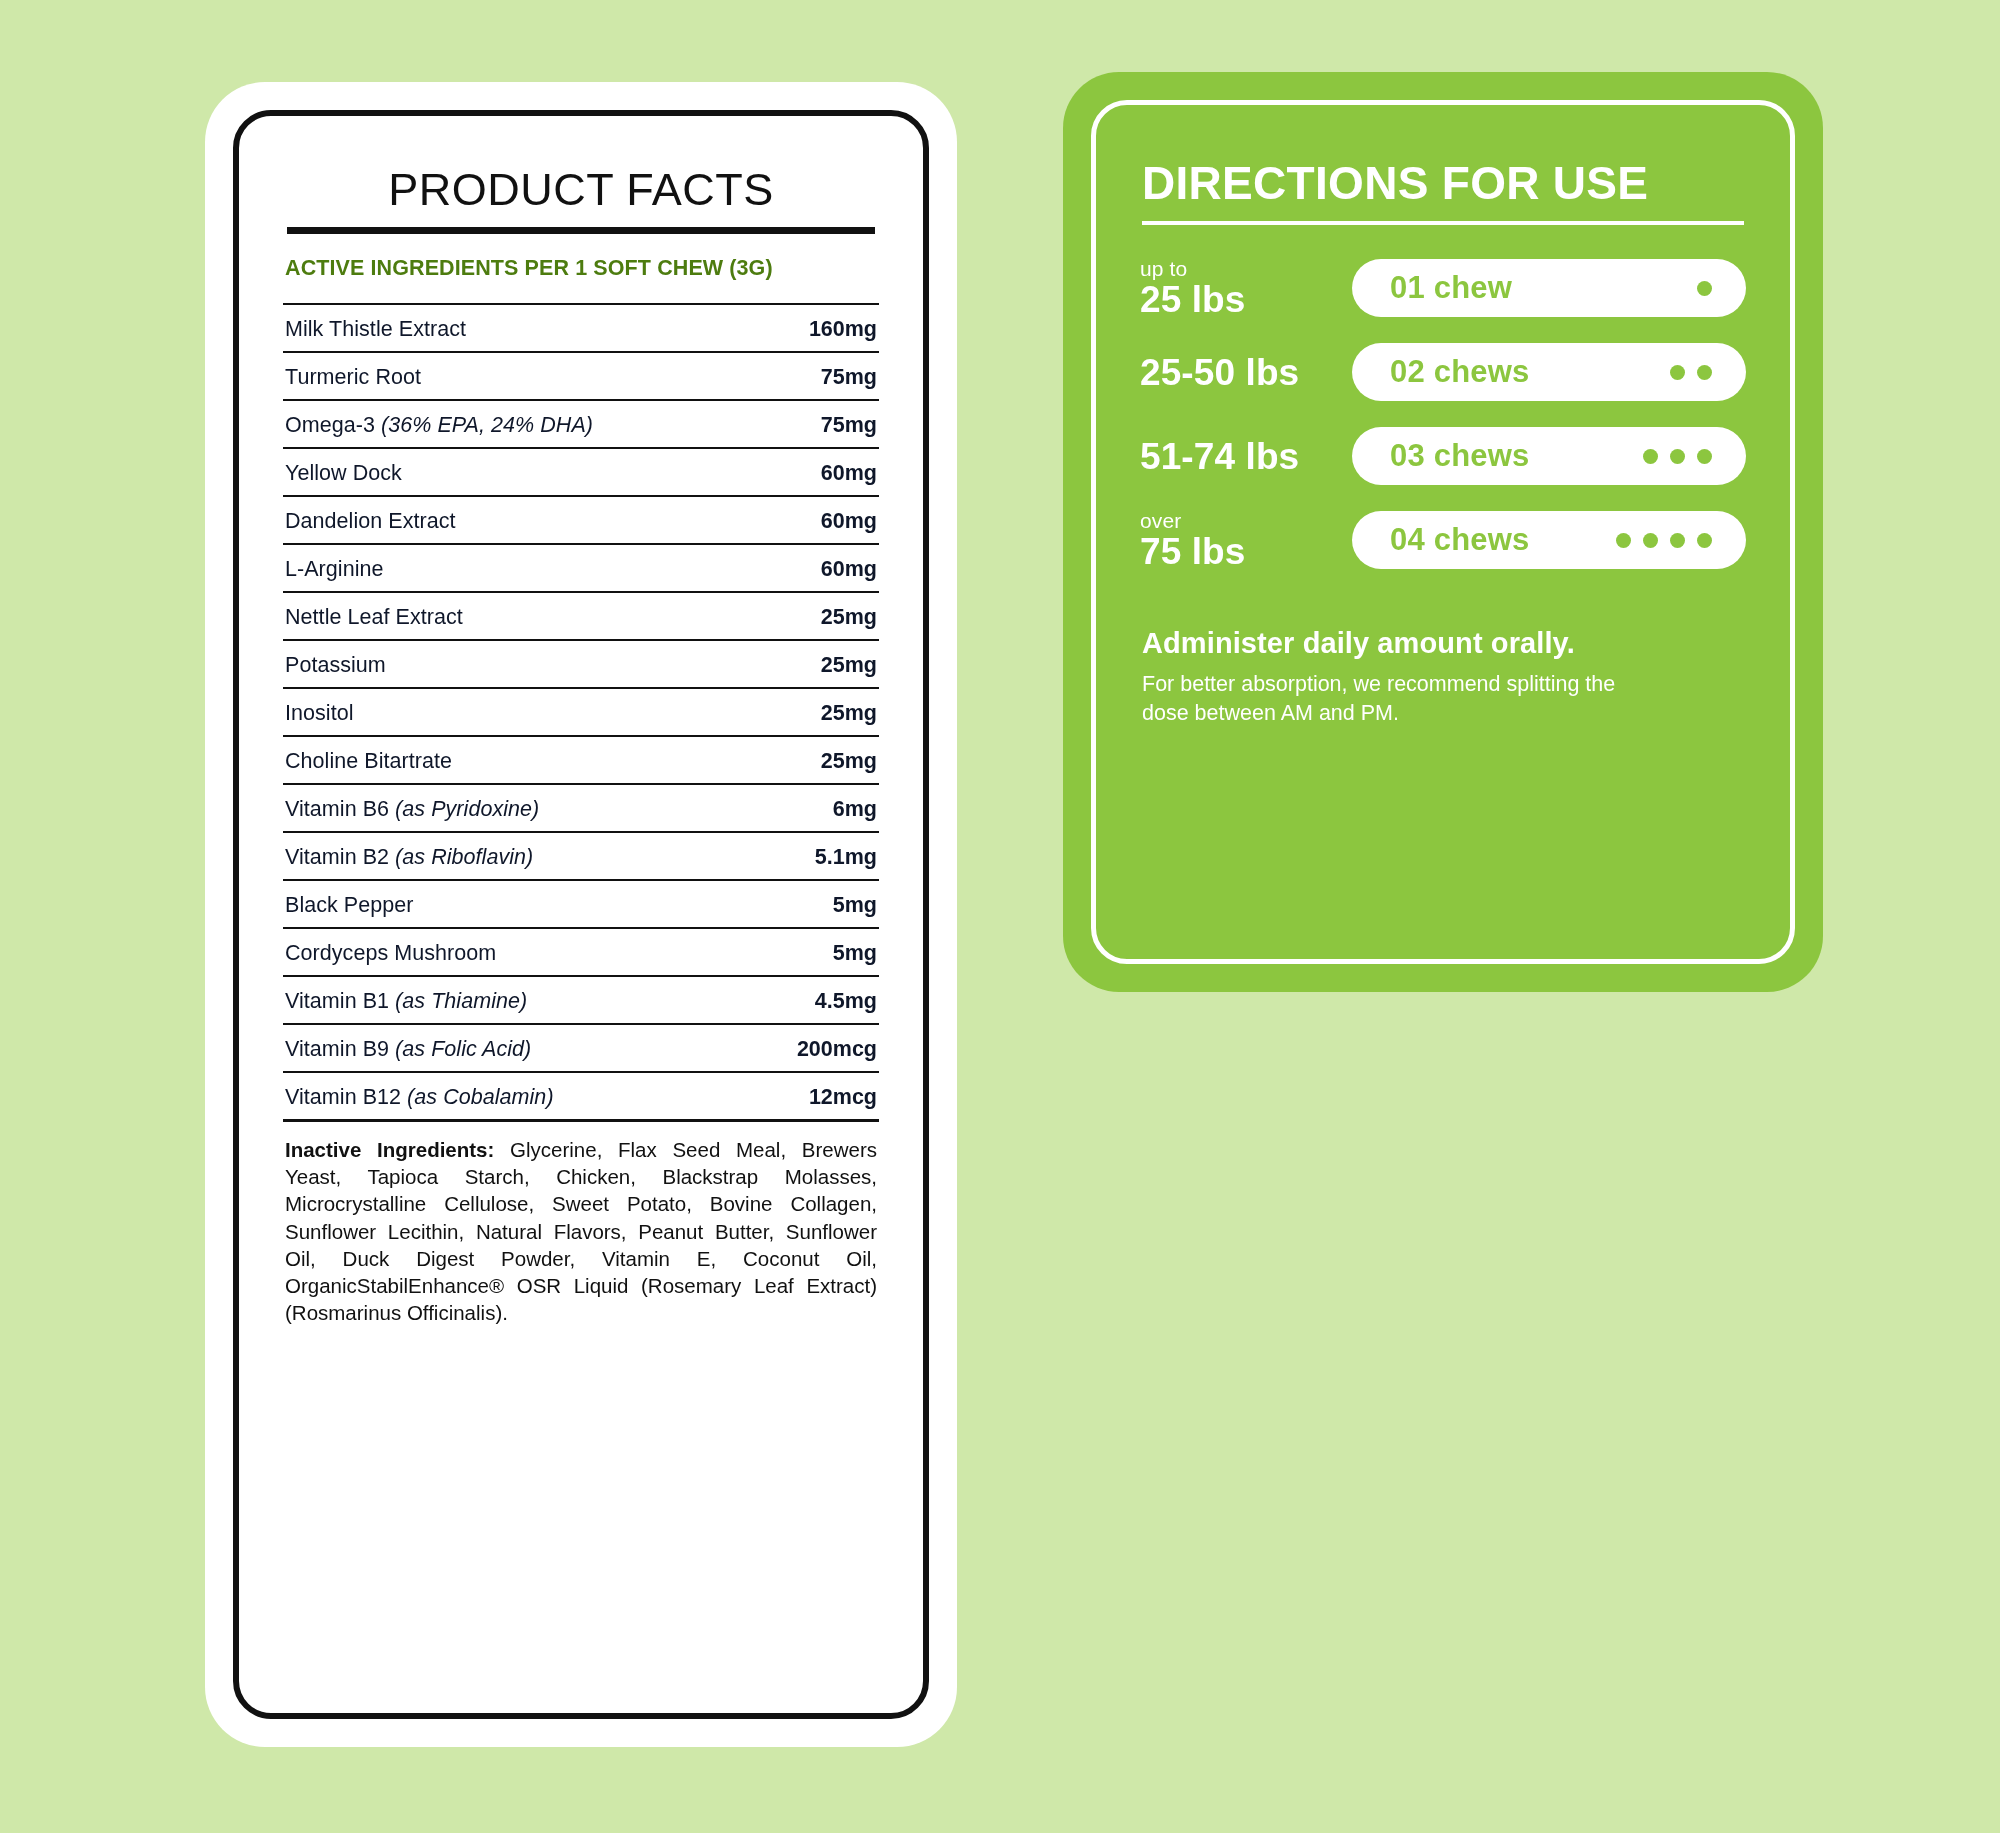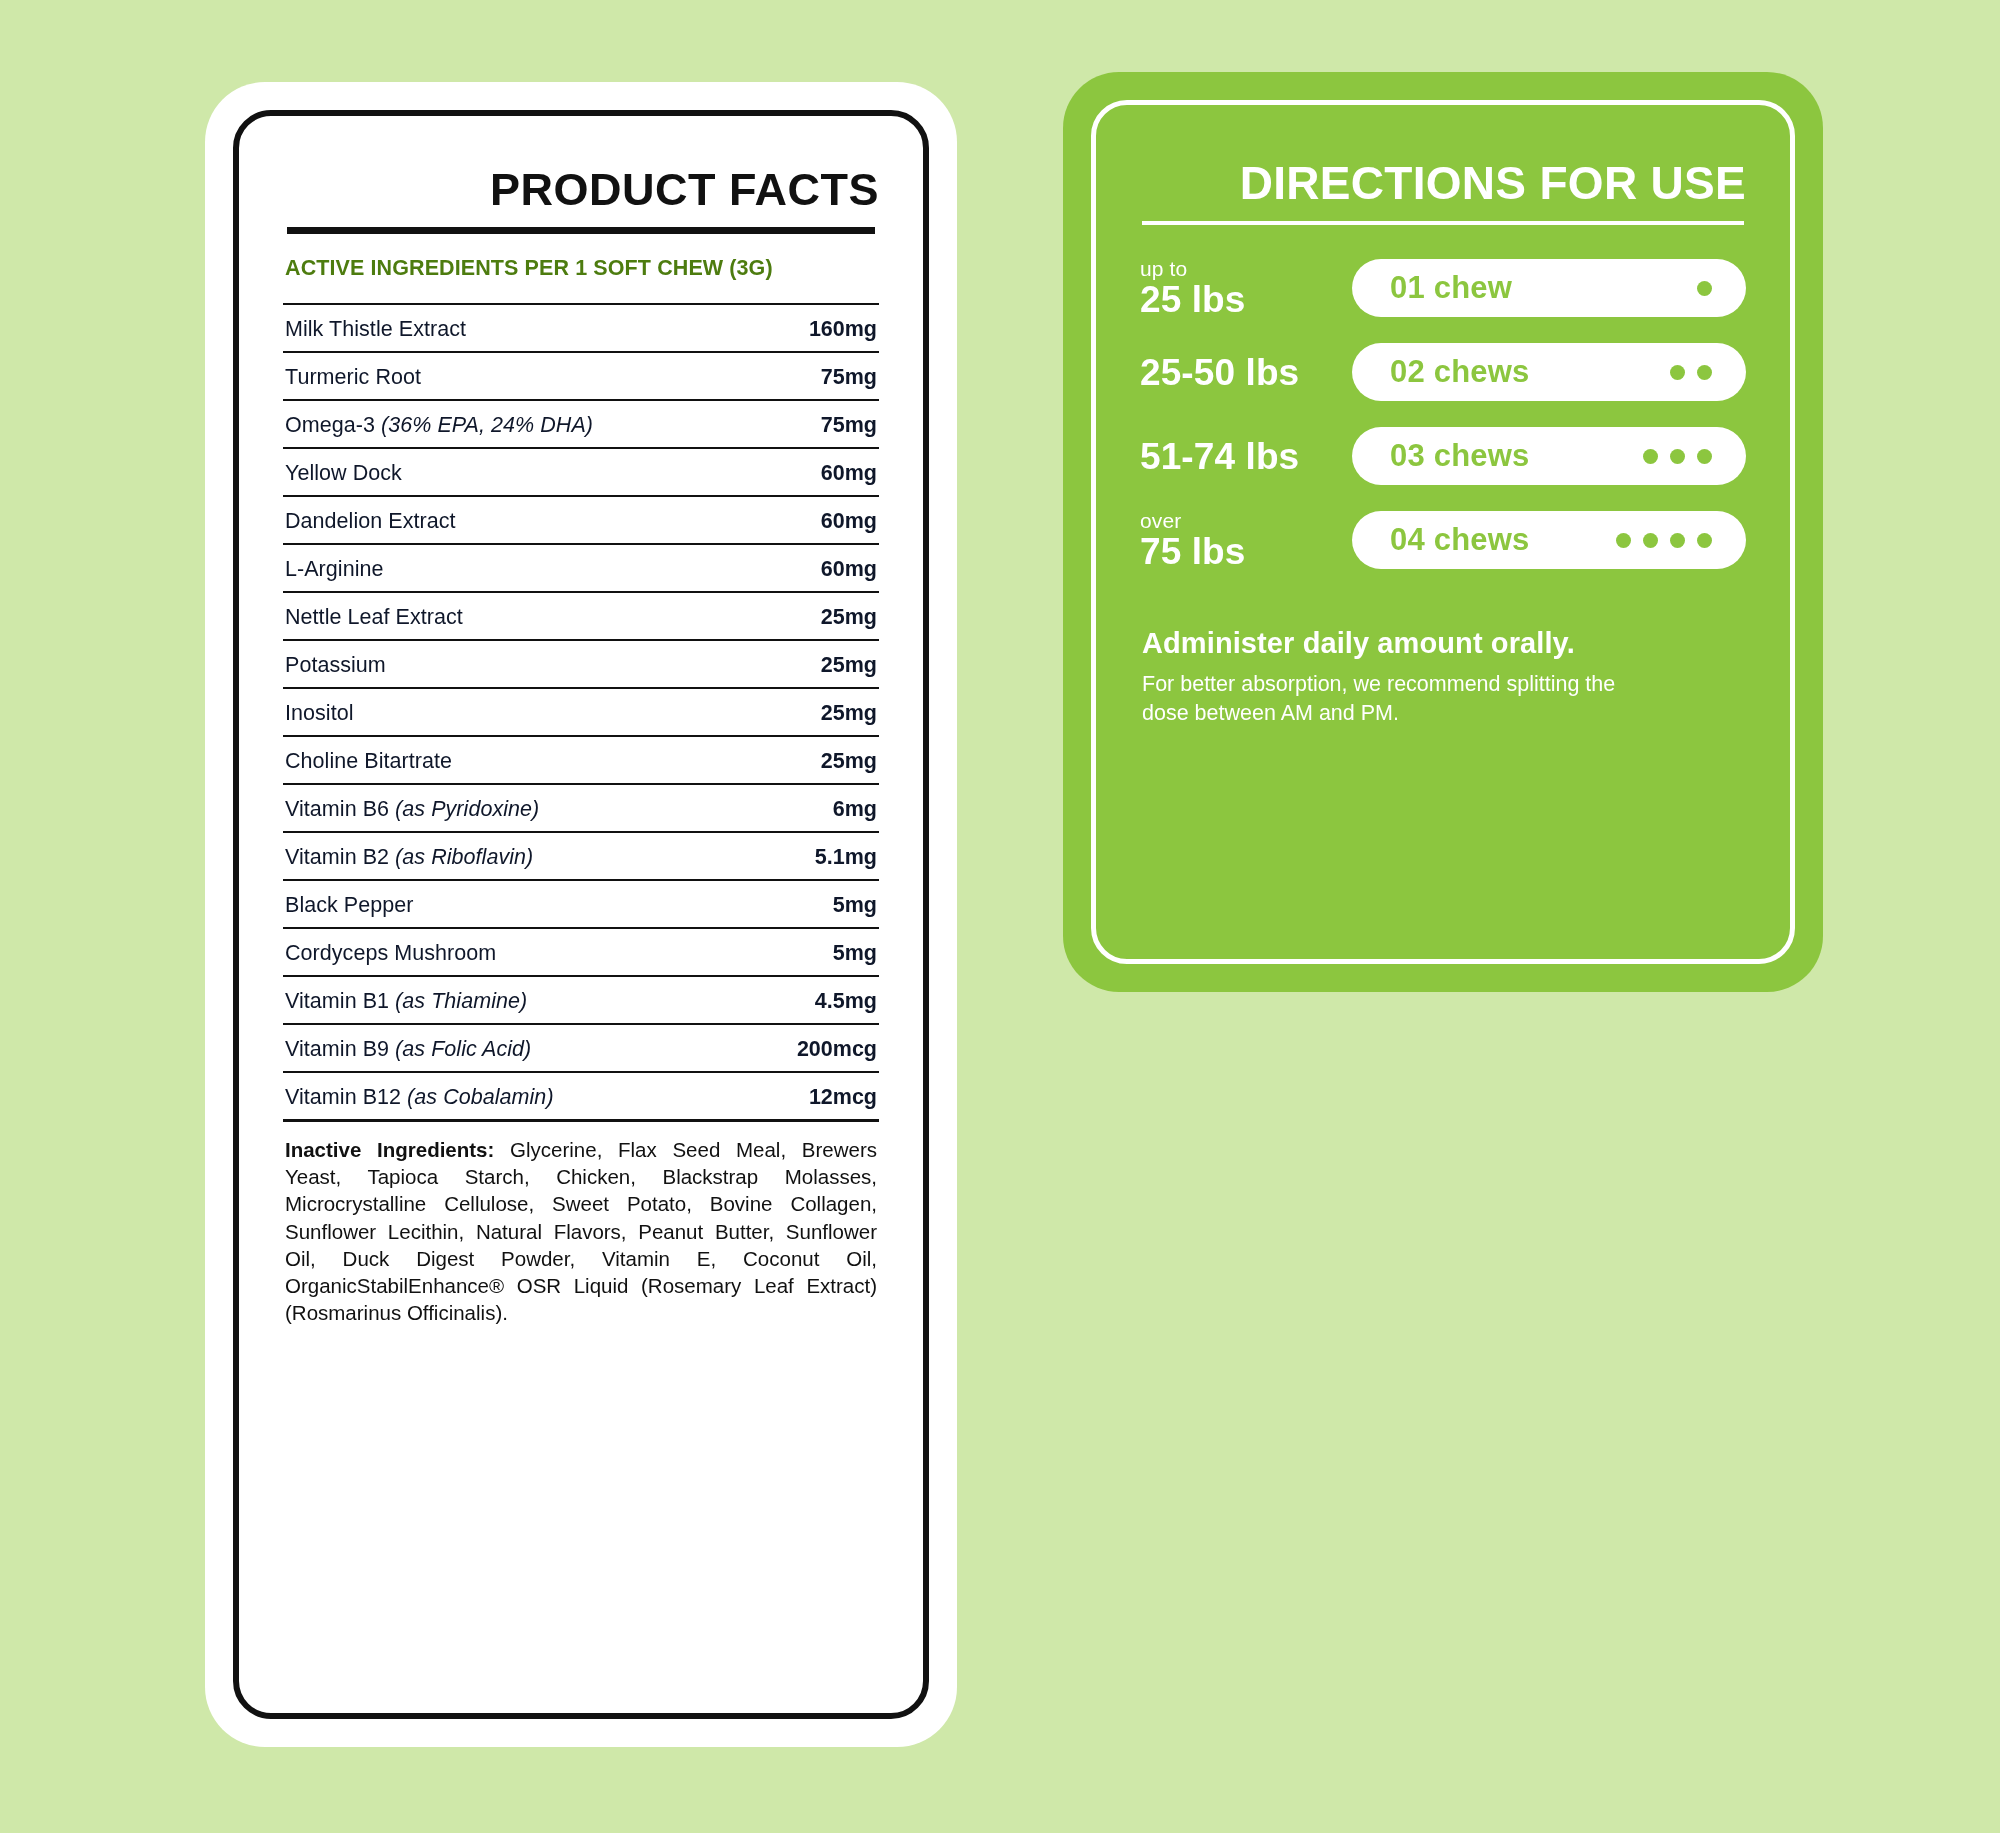--- a/index.html
+++ b/index.html
@@ -35,23 +35,23 @@
     left: 28px;
     top: 28px;
     right: 28px;
     bottom: 28px;
     border: 6px solid #111111;
     border-radius: 38px;
     box-sizing: border-box;
     padding: 34px 44px 28px 44px;
   }
   .facts-title {
-    text-align: right;
+    text-align: center;
     font-size: 45px;
-    font-weight: bold;
+    font-weight: normal;
     letter-spacing: 0.5px;
     color: #111111;
     margin: 16px 0 14px 0;
     line-height: 1.05;
   }
   .facts-rule {
     height: 7px;
     background: #111111;
     margin: 0 4px 22px 4px;
   }
@@ -124,23 +124,22 @@
     border: 5px solid #ffffff;
     border-radius: 36px;
     box-sizing: border-box;
     padding: 40px 44px 30px 44px;
   }
   .dir-title {
     font-size: 46px;
     font-weight: bold;
     color: #ffffff;
     letter-spacing: 0.3px;
-    margin: 14px 0 14px 8px;
+    margin: 14px 0 14px 2px;
     line-height: 1.05;
-    text-align: right;
   }
   .dir-rule {
     height: 4px;
     background: #ffffff;
     margin: 0 2px 32px 2px;
   }
   .dose-row {
     display: flex;
     align-items: center;
     margin-bottom: 22px;

